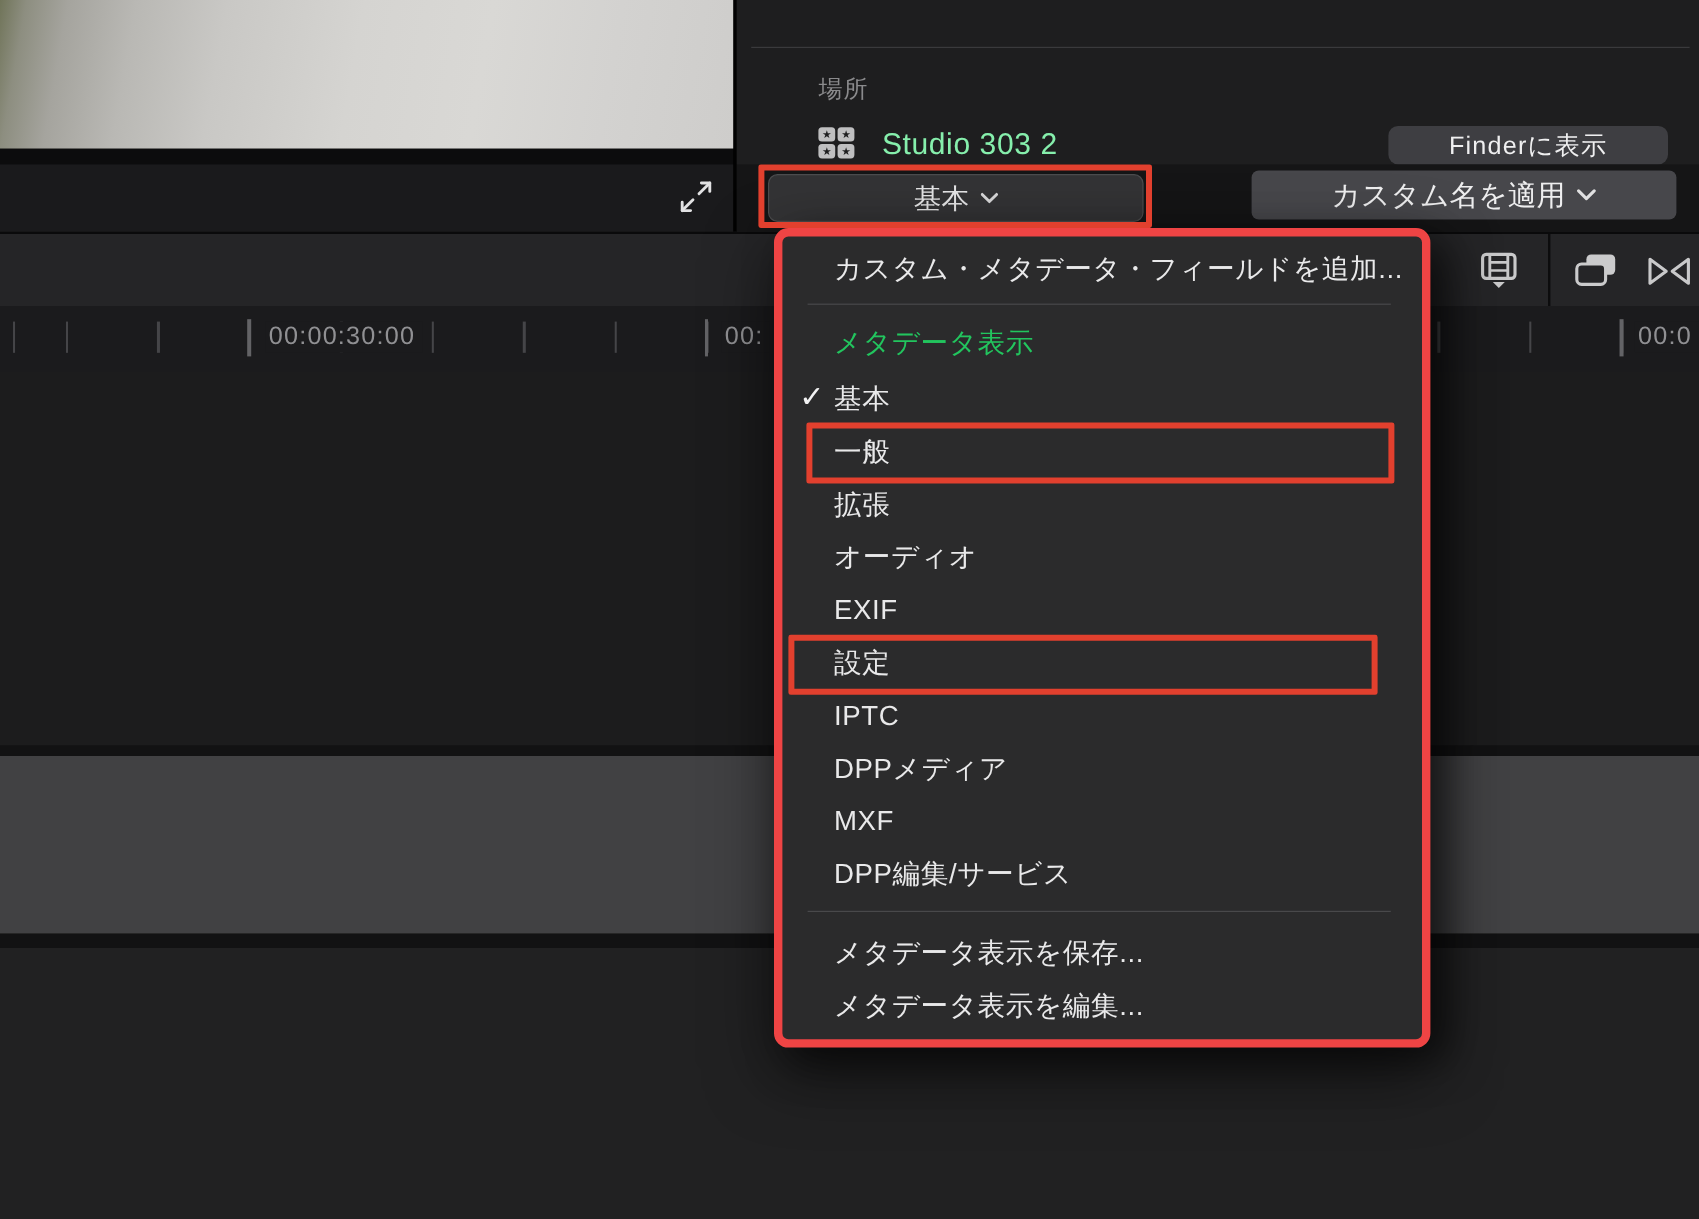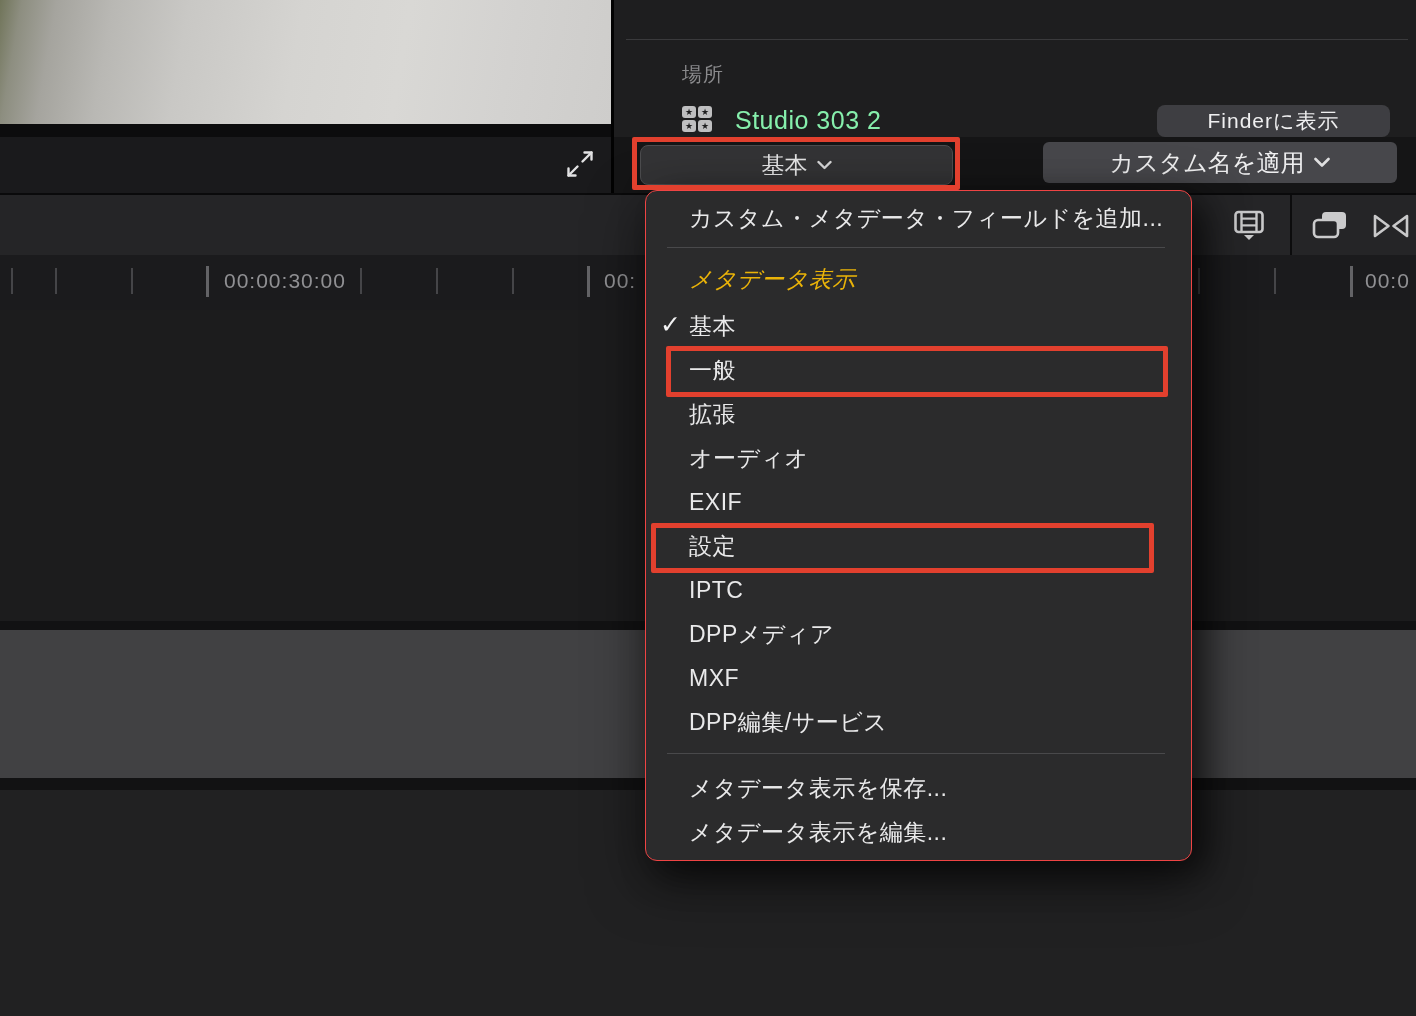--- a/index.html
+++ b/index.html
@@ -66,27 +66,27 @@
     background:repeating-linear-gradient(90deg,#454548 0 2px,transparent 2px 76.2px);
     background-position-x:55px; }
   .ticks-tall  { position:absolute; left:0; top:11px; width:1416px; height:31px;
     background:repeating-linear-gradient(90deg,#636366 0 3px,transparent 3px 381.2px);
     background-position-x:206px; }
   .tc-label { position:absolute; top:268px; font-size:21px; font-weight:500; color:#909093; letter-spacing:1px;
     background:#1b1b1d; padding:1px 6px 1px 3px; line-height:24px; }
   .tc0 { left:221px; } .tc1 { left:601px; } .tc2 { left:1362px; }
 
   
-  .menu { left:645px; top:190px; width:547px; background:#2b2b2c; border:1px solid #ef4444; border-radius:12px;
+  .menu { left:645px; top:190px; width:547px; background:#2b2b2c; border:7px solid #ef4444; border-radius:12px;
     padding:6px 0; z-index:30;
     box-shadow:14px 10px 34px rgba(0,0,0,.55), 0 20px 55px rgba(0,0,0,.5); }
   .menu-item { position:relative; height:44px; display:flex; align-items:center; padding-left:43px;
     font-size:23px; color:#e9e9ea; letter-spacing:.5px; cursor:pointer; white-space:nowrap; }
   .menu-item.first { height:42px; }
-  .menu-item.header { height:50px; color:#eab308; cursor:default;font-style:italic; }
+  .menu-item.header { height:50px; color:#22c55e; cursor:default; }
   .check-icon { position:absolute; left:14px; top:50%; transform:translateY(-54%); font-size:25px; color:#f2f2f3; visibility:hidden; }
   .check-icon.visible { visibility:visible; }
   .menu-sep { height:1px; background:#49494b; margin:8px 26px 6px 21px; }
   .menu-sep.s2 { margin:9px 26px 12px 21px; }
   .hl-a::after, .hl-b::after { content:""; position:absolute; border:5px solid #e2402e; border-radius:2px; }
   .hl-a::after { left:20px; right:23px; top:-2px; bottom:-5px; }
   .hl-b::after { left:5px;  right:37px; top:-1px; bottom:-5px; }
 
   svg { display:block; }
 </style>

